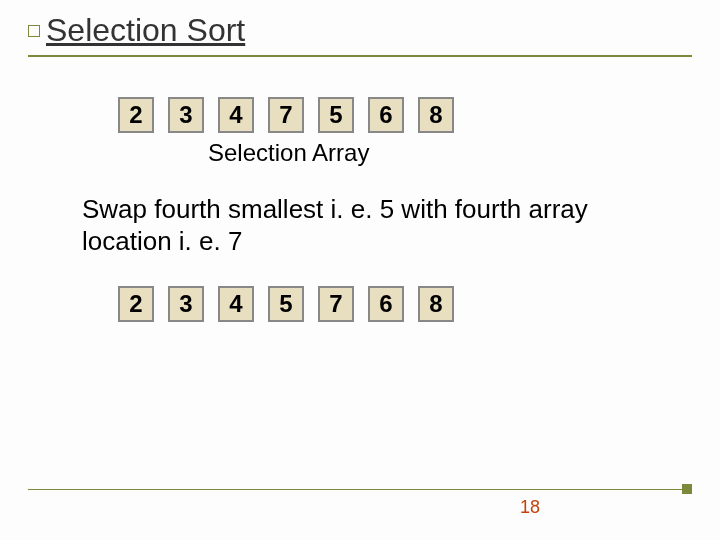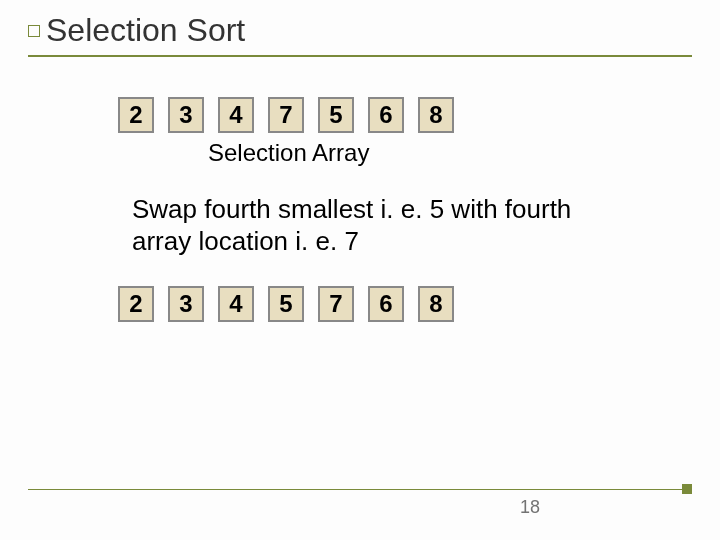--- a/index.html
+++ b/index.html
@@ -25,20 +25,21 @@
     .title-square {
       width: 12px;
       height: 12px;
       border: 1.5px solid #7a8a3a;
       margin-right: 6px;
     }
     .title-text {
       font-size: 32px;
       color: #333;
       font-weight: 400;
+      text-decoration: underline;
     }
     .title-underline {
       height: 1.5px;
       background: #7a8a3a;
       width: 100%;
       margin-bottom: 40px;
     }
     .array-row {
       display: flex;
       gap: 14px;
@@ -60,21 +61,21 @@
     }
     .caption-small {
       font-size: 24px;
       color: #000;
       margin-left: 180px;
       margin-bottom: 26px;
     }
     .body-text {
       font-size: 26px;
       color: #000;
-      margin-left: 104px;
+      margin-left: 54px;
       margin-right: 60px;
       line-height: 1.25;
       margin-bottom: 28px;
     }
     .bottom-rule {
       position: absolute;
       bottom: 50px;
       left: 28px;
       right: 28px;
       height: 1.5px;
@@ -86,21 +87,21 @@
       right: 28px;
       width: 10px;
       height: 10px;
       background: #7a8a3a;
     }
     .page-num {
       position: absolute;
       bottom: 22px;
       right: 180px;
       font-size: 18px;
-      color: #737373;
+      color: #c2410c;
     }
   </style>
 </head>
 <body>
 
 <div class="slide">
   <div class="title-bar">
     <div class="title-square"></div>
     <div class="title-text">Selection Sort</div>
   </div>

